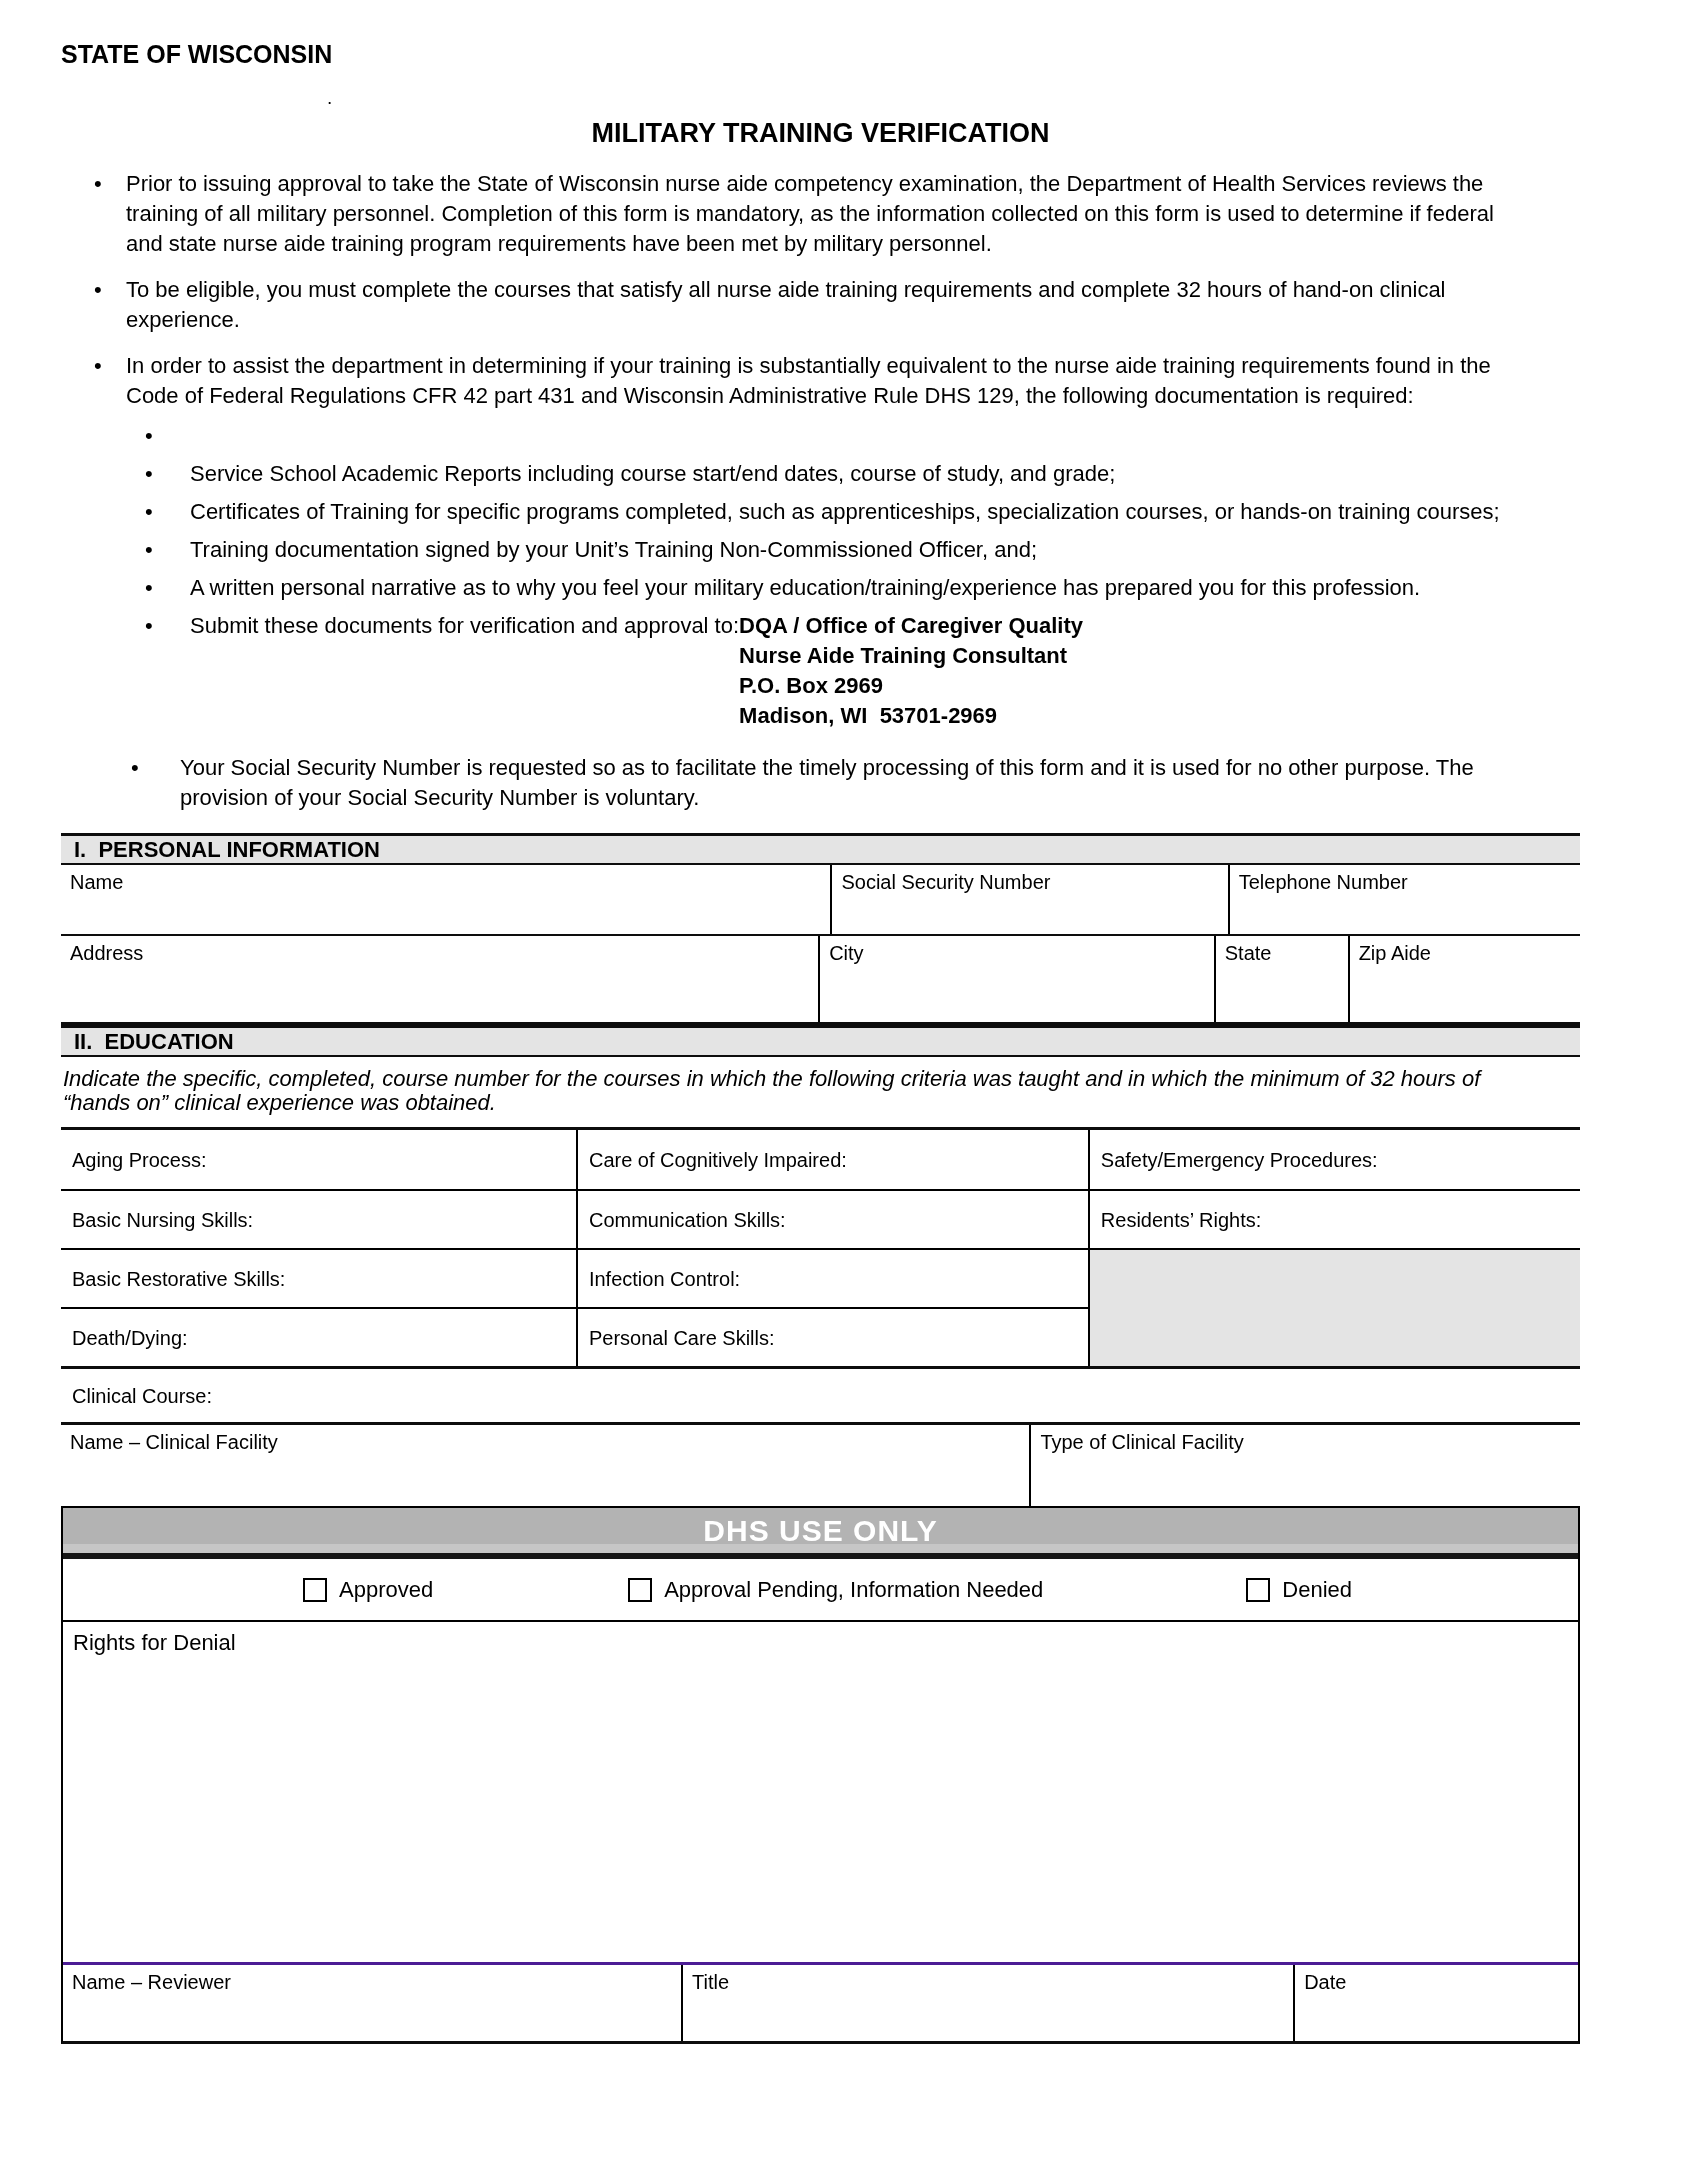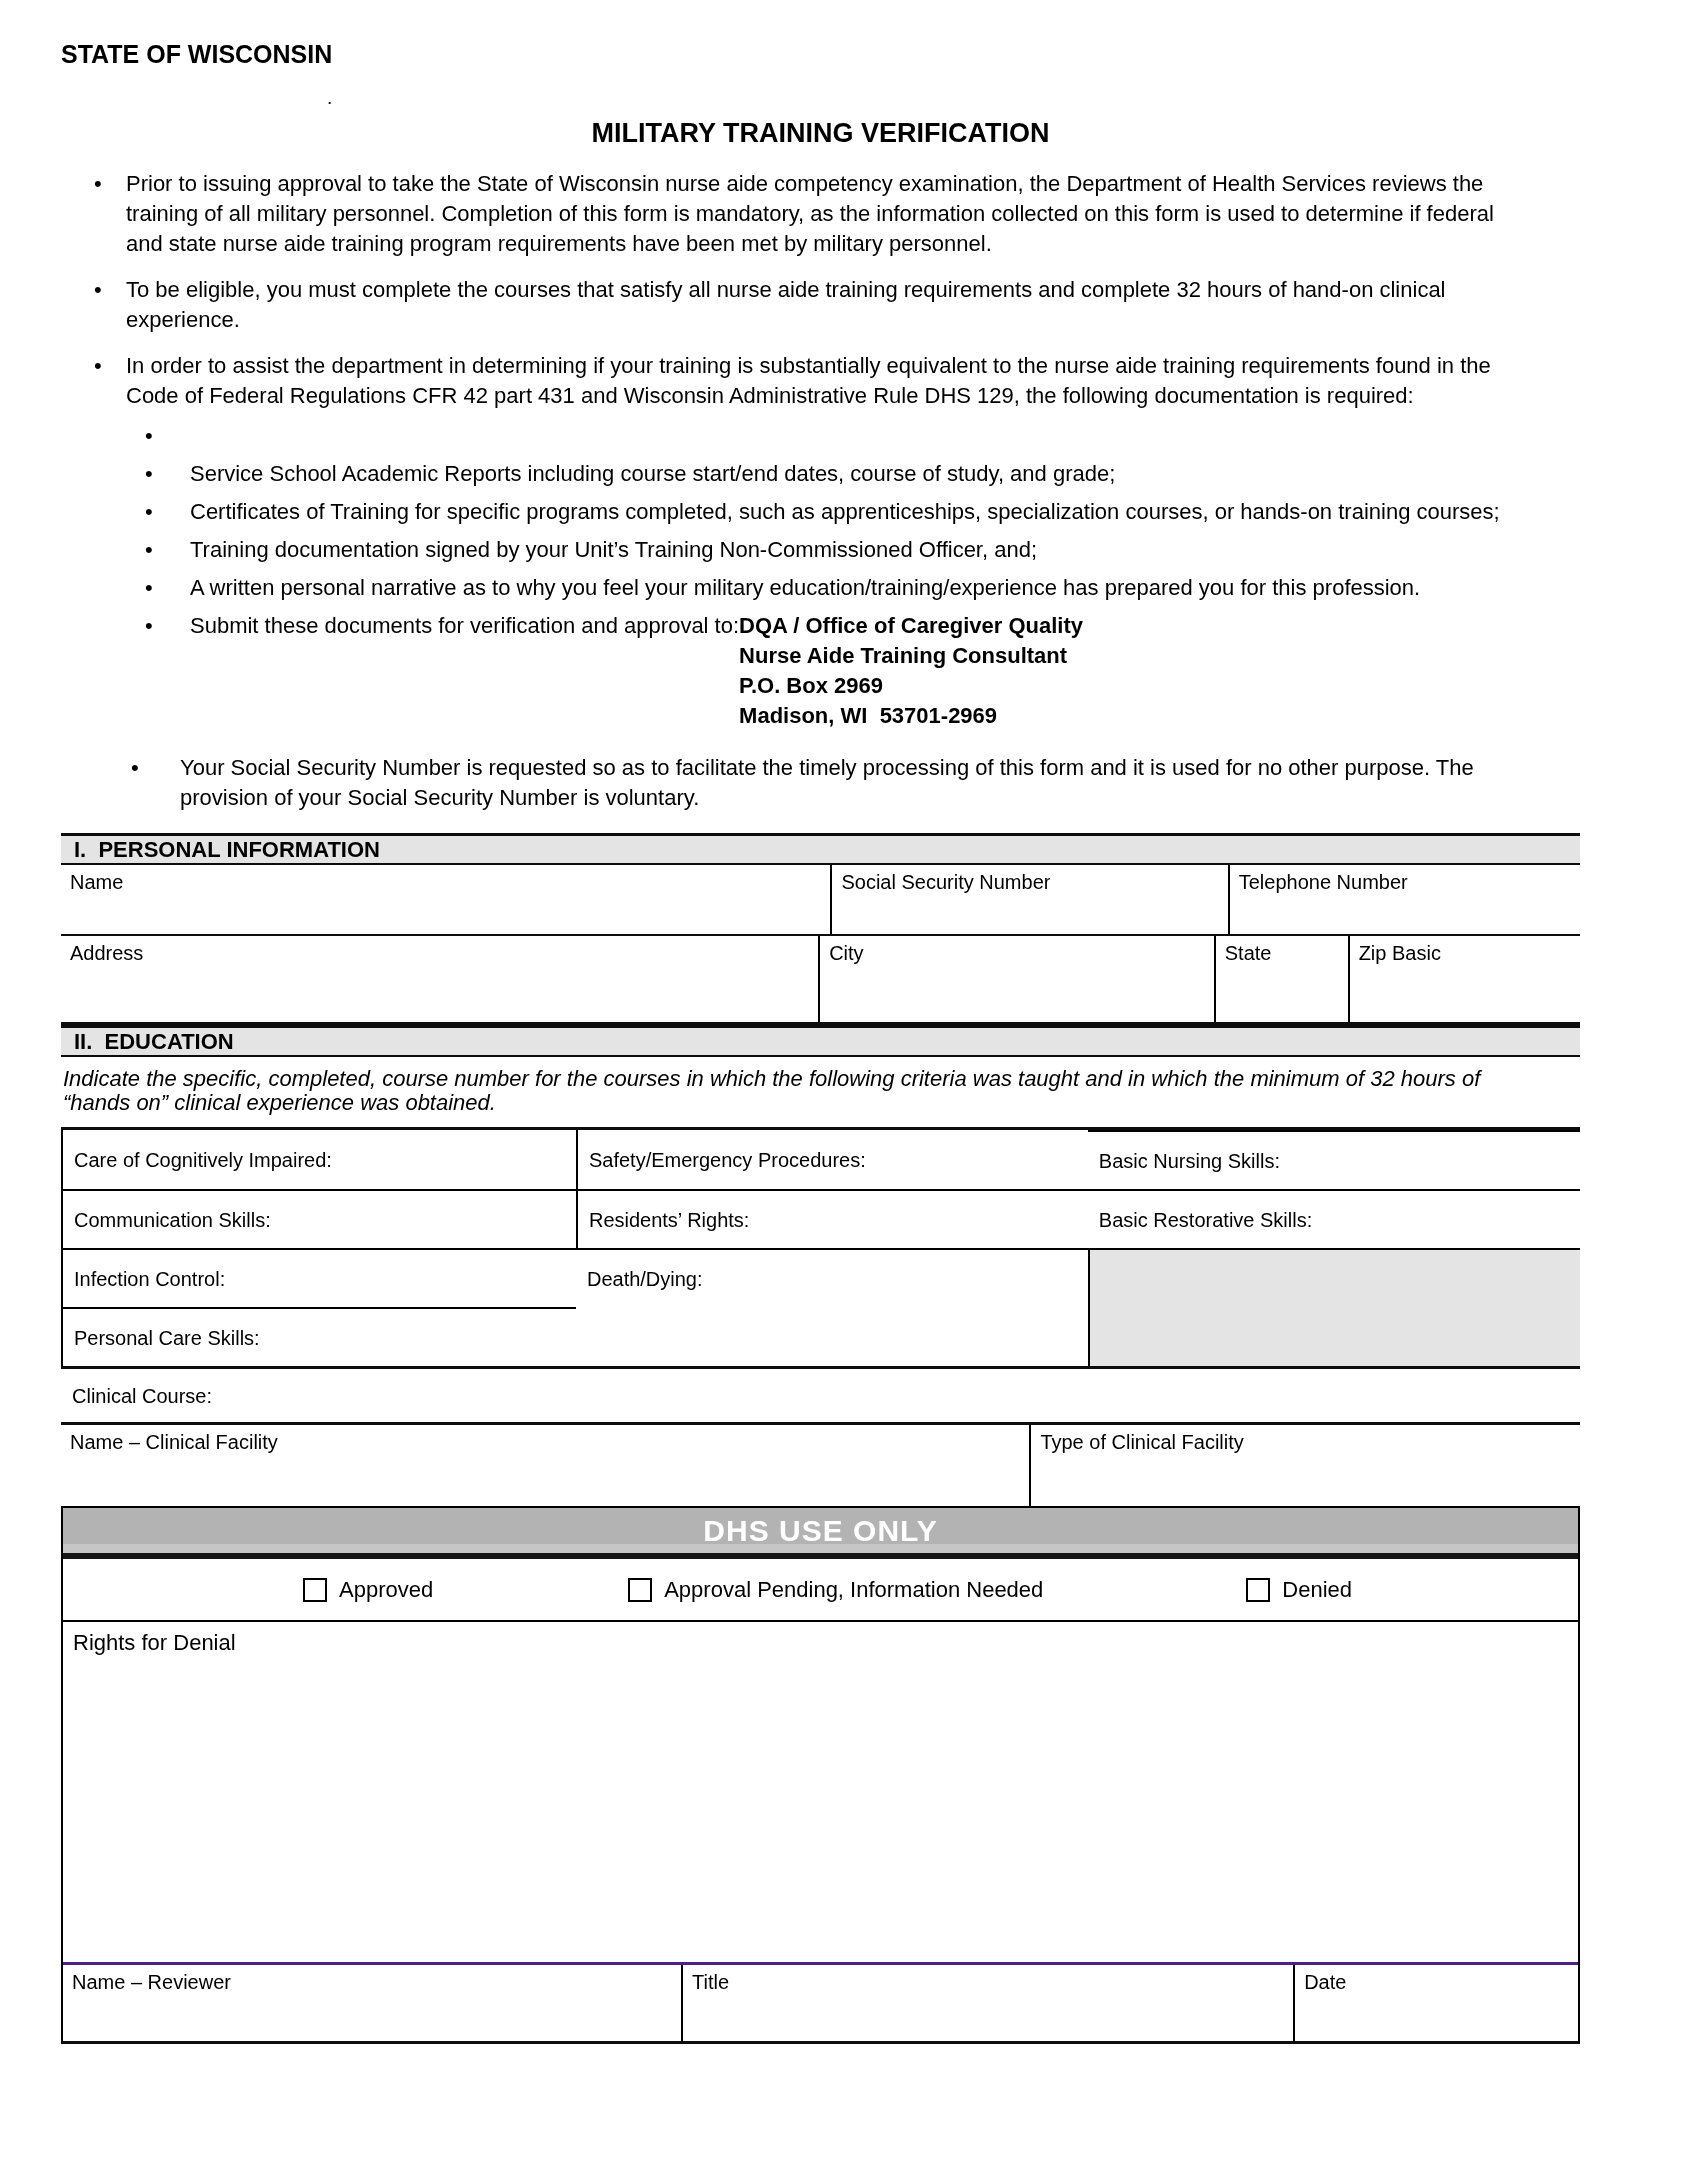--- a/index.html
+++ b/index.html
@@ -188,30 +188,33 @@
     <div class="cell w-addr">
       <div class="fieldlabel">Address</div>
     </div>
     <div class="cell w-city">
       <div class="fieldlabel">City</div>
     </div>
     <div class="cell w-state">
       <div class="fieldlabel">State</div>
     </div>
     <div class="cell w-zip">
-      <div class="fieldlabel">Zip Basic</div>
+      <div class="fieldlabel">Zip Aide</div>
     </div>
   </div>
 
   <div class="band tight">
     <span>II.  EDUCATION</span>
   </div>
   <div class="edu-note">Indicate the specific, completed, course number for the courses in which the following criteria was taught and in which the minimum of 32 hours of “hands on” clinical experience was obtained.</div>
 
   <div class="edu">
+    <div class="c cf">
+      <span class="fieldlabel">Aging Process:</span>
+    </div>
     <div class="c">
       <span class="fieldlabel">Care of Cognitively Impaired:</span>
     </div>
     <div class="c">
       <span class="fieldlabel">Safety/Emergency Procedures:</span>
     </div>
 
     <div class="c cf bt2">
       <span class="fieldlabel">Basic Nursing Skills:</span>
     </div>

